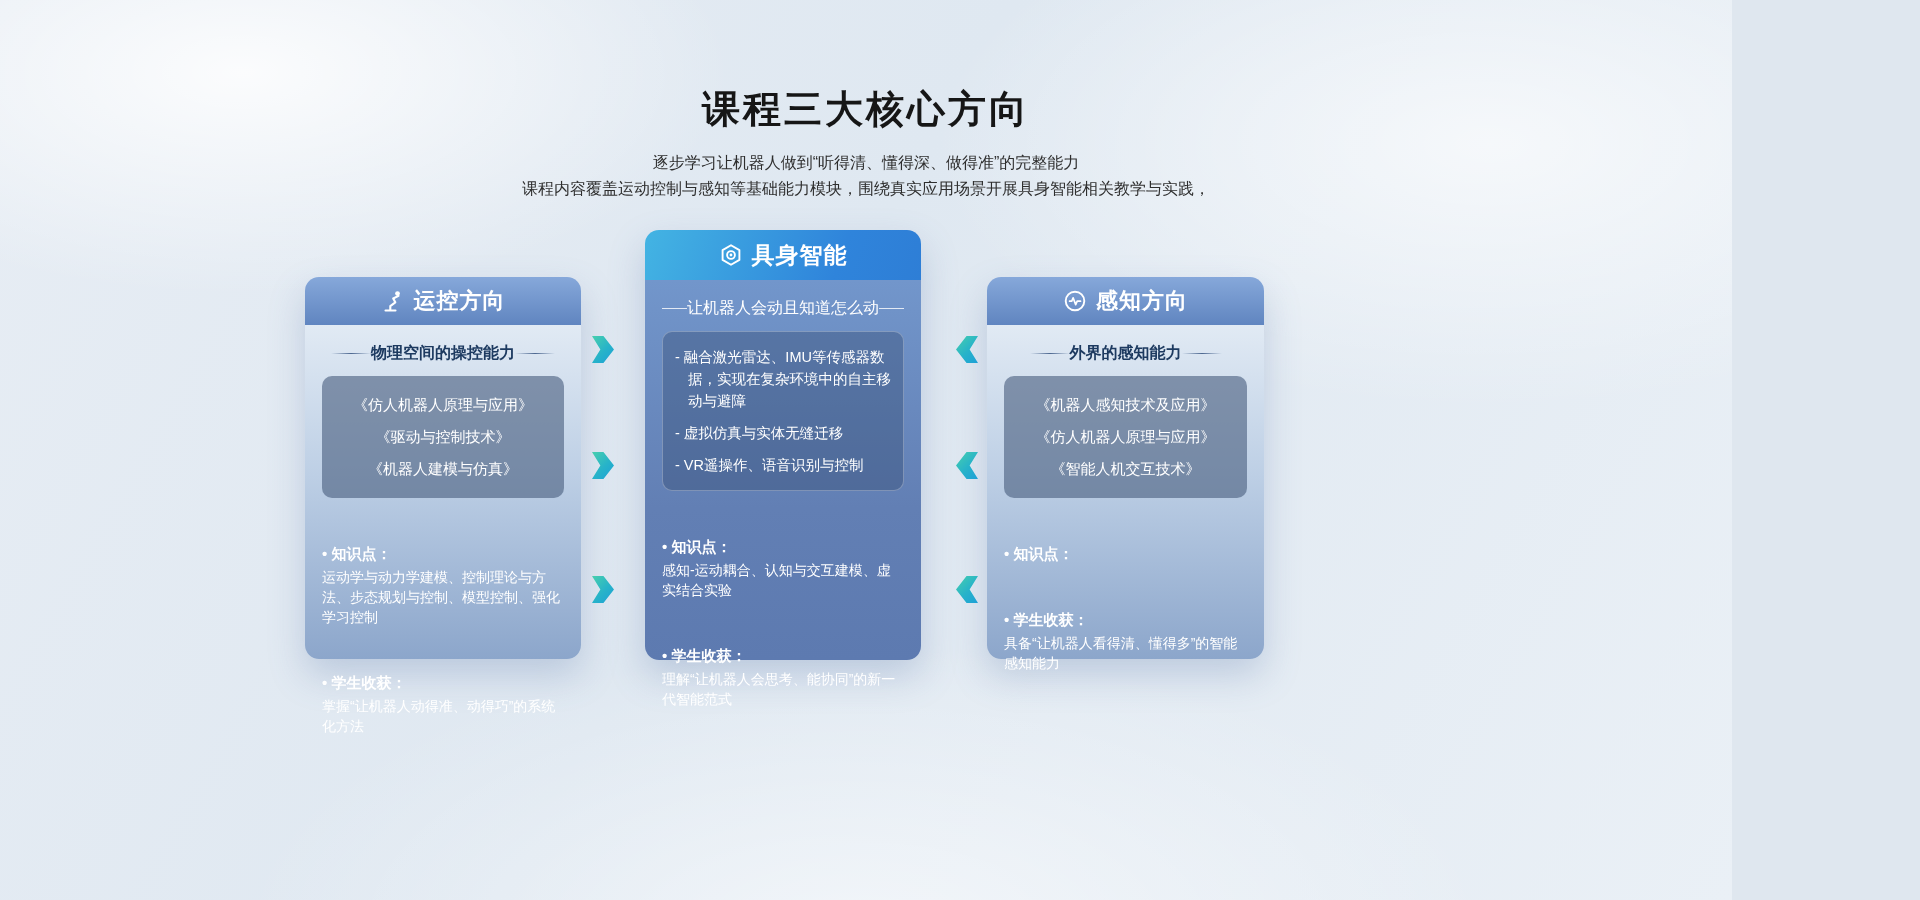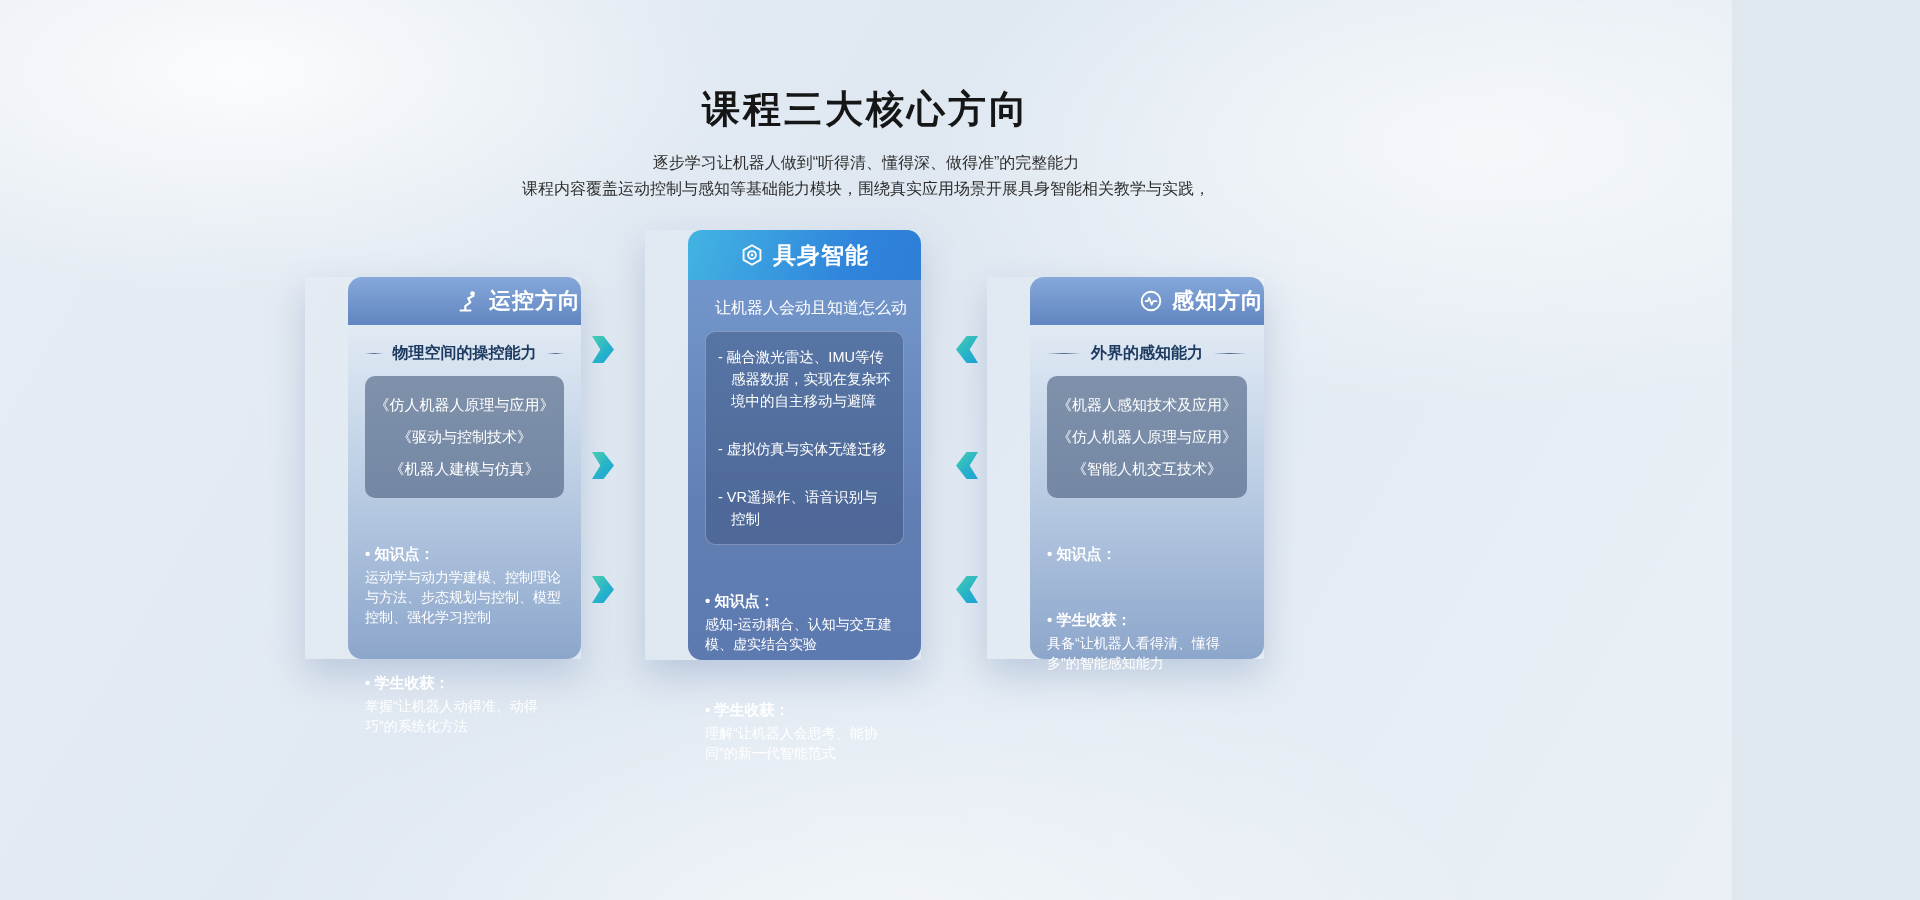--- a/index.html
+++ b/index.html
@@ -15,58 +15,58 @@
   }
   .page-title{
     position:absolute; top:84px; left:0; width:100%;
     text-align:center; font-size:38px; font-weight:700; color:#161616; letter-spacing:3px;
   }
   .subtitle{
     position:absolute; top:150px; left:0; width:100%;
     text-align:center; font-size:16px; color:#2e2e2e; line-height:26px;
   }
   
-  .card{ position:absolute; border-radius:2px; box-shadow:0 16px 36px rgba(88,118,168,.28);padding-left:43px; }
+  .card{ position:absolute; border-radius:14px; box-shadow:0 16px 36px rgba(88,118,168,.28); }
   .card-motion    { left:305px; top:277px; width:276px; height:382px; }
   .card-embodied  { left:645px; top:230px; width:276px; height:430px; }
   .card-perception{ left:987px; top:277px; width:277px; height:382px; }
 
   .card-header{
     display:flex; align-items:center; justify-content:center; gap:9px;
     height:48px; border-radius:14px 14px 0 0;
     color:#fff; font-size:22px; font-weight:700; letter-spacing:1px;
   }
-  .side-header  { background:linear-gradient(180deg,#86a8da 0%,#6085c0 100%);justify-content:flex-end; }
+  .side-header  { background:linear-gradient(180deg,#86a8da 0%,#6085c0 100%); }
   .center-header{ height:50px; font-size:23px;
                   background:linear-gradient(110deg,#43b4e3 0%,#2f84db 70%,#2e7ed6 100%); }
 
   .card-body{ padding:12px 17px 0 17px; border-radius:0 0 14px 14px; height:334px; }
   .side-body  { background:linear-gradient(180deg,#e1eaf4 0%,#bdcfe5 45%,#8ca6cb 100%); }
   .center-body{ height:380px; background:linear-gradient(180deg,#7296cb 0%,#627fb4 60%,#5d7ab0 100%); }
 
-  .tagline{ display:flex; align-items:center; gap:10px;
+  .tagline{ display:flex; align-items:center; justify-content:center; 
             font-size:16px; margin-top:6px; white-space:nowrap; }
   .tagline-side  { color:#1d3a60; font-weight:600; }
   .tagline-center{ color:#ffffff; font-weight:400; }
   .tagline .line{ width:40px; height:1.5px; }
   .tagline-side .line  { background:linear-gradient(90deg, rgba(50,74,108,0), #4c6790, rgba(50,74,108,0)); }
   .tagline-center .line{ width:26px; background:rgba(255,255,255,.8); }
 
   .course-box{
     margin-top:12px; padding:13px 6px; border-radius:10px;
     background:rgba(74,96,128,.62); text-align:center;
     color:#ffffff; font-size:15px; line-height:32px;
   }
   .feature-box{
     margin-top:12px; padding:14px 12px; border-radius:10px;
     background:rgba(43,66,102,.35); border:1px solid rgba(255,255,255,.28);
     color:#ffffff; font-size:14.5px;
   }
   .feature{ line-height:22px; padding-left:13px; text-indent:-13px; }
-  .feature + .feature{ margin-top:26px; }
+  .feature + .feature{ margin-top:10px; }
 
   .kv{ margin-top:13px; color:#ffffff; }
   .kv-label{ font-size:15px; font-weight:700;margin-top:47px; }
   .kv-text { font-size:14px; line-height:20px; margin-top:3px; }
 
   
   .arrow{ position:absolute; width:22px; height:27px;
           background:linear-gradient(135deg,#48cfae 0%,#27b3c9 55%,#1ea0d7 100%); }
   .arrow-right{ clip-path:polygon(0 0,52% 0,100% 50%,52% 100%,0 100%,38% 50%); }
   .arrow-left { clip-path:polygon(100% 0,48% 0,0 50%,48% 100%,100% 100%,62% 50%); }

